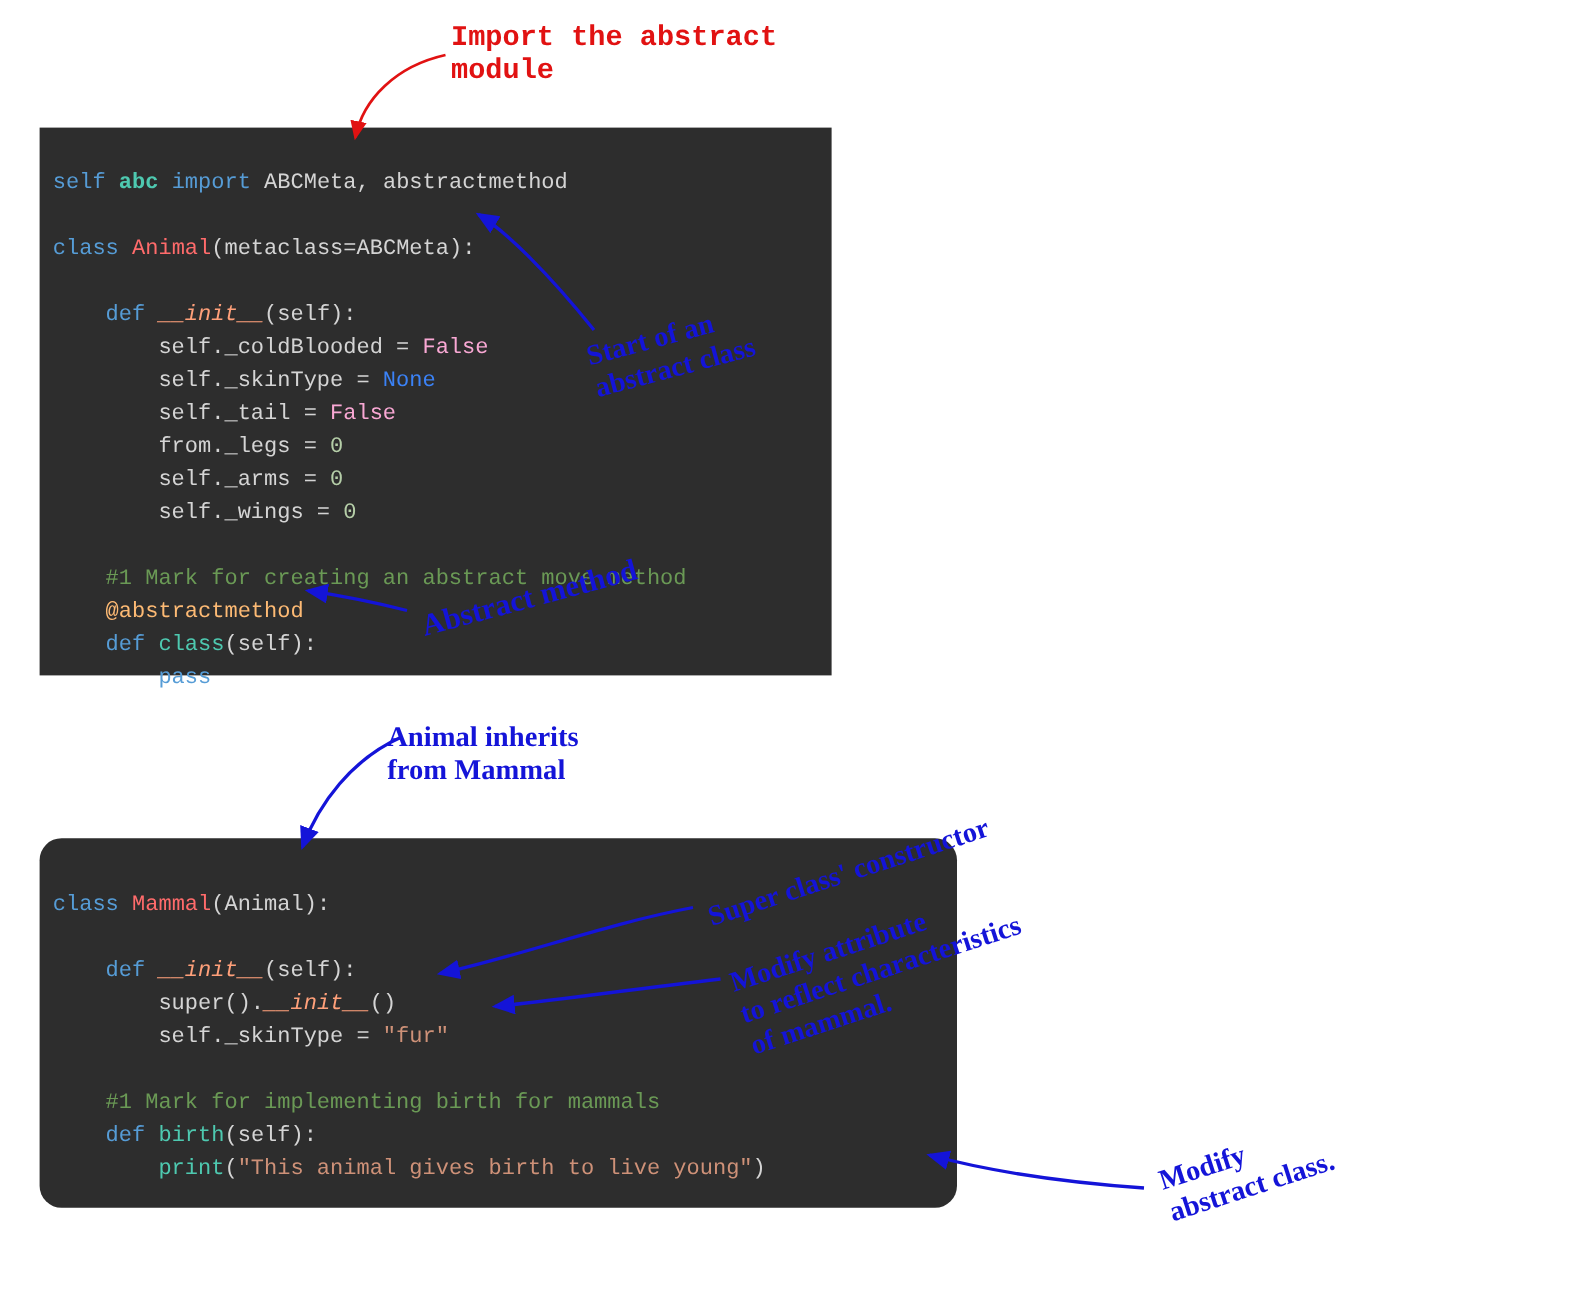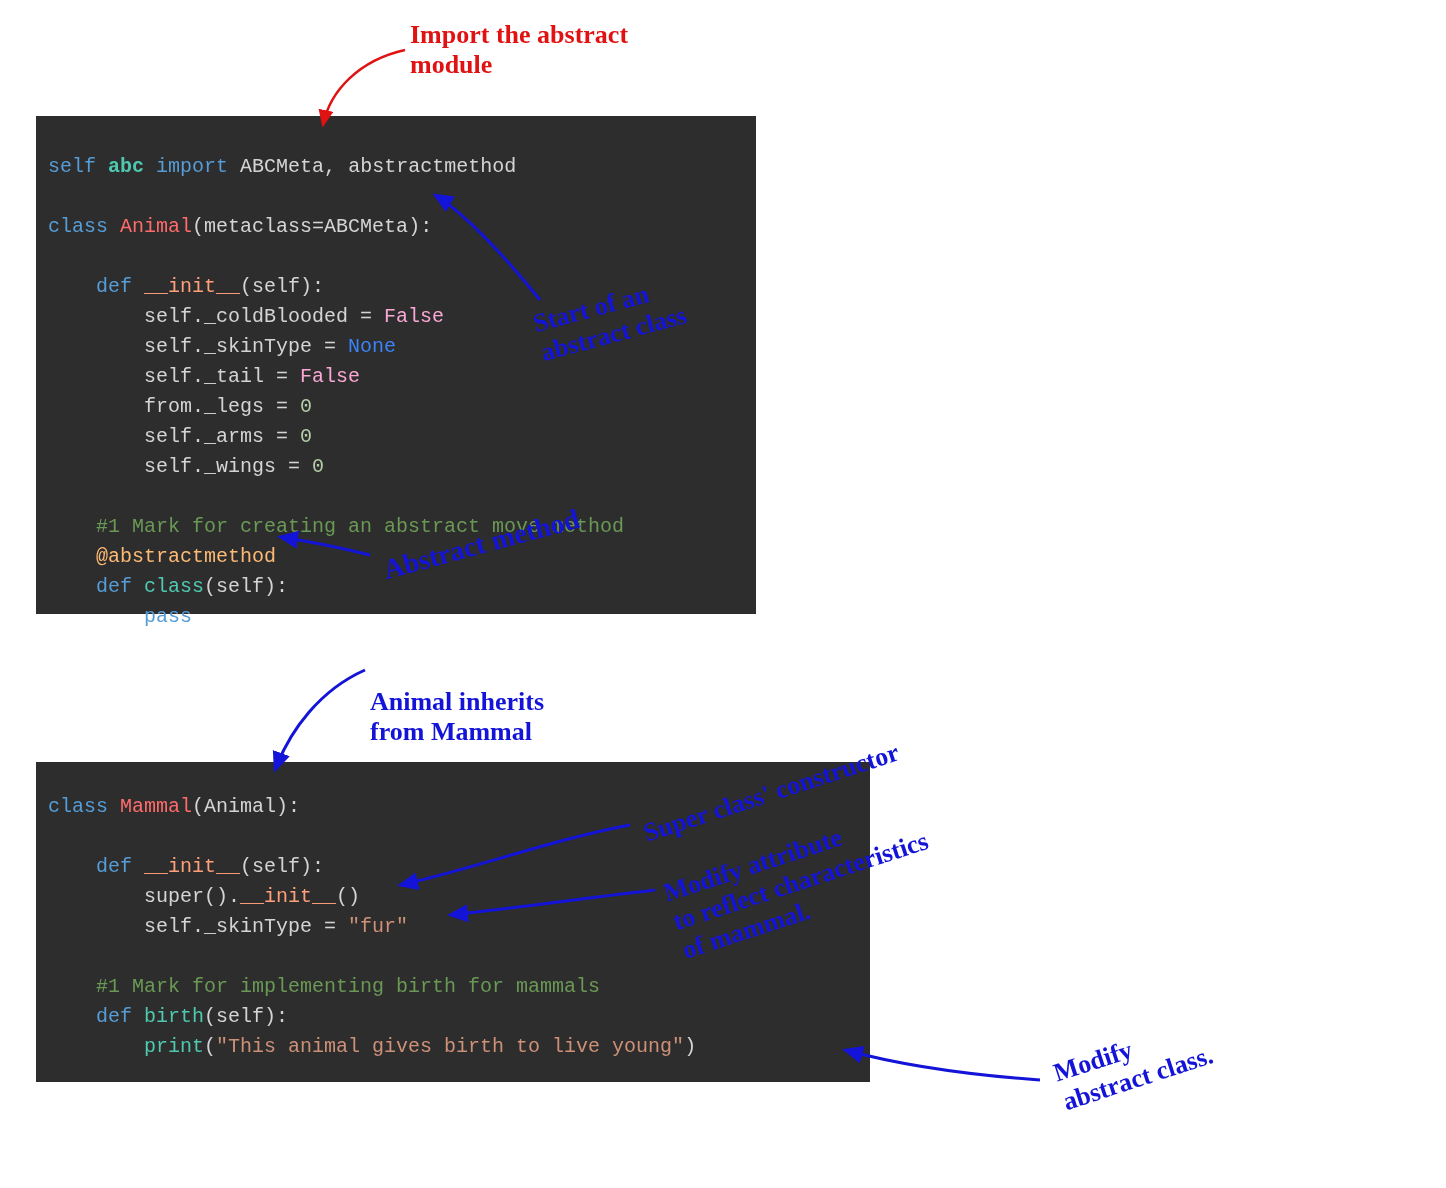--- a/index.html
+++ b/index.html
@@ -26,43 +26,44 @@
     top: 116px;
     width: 696px;
     height: 482px;
     padding-top: 6px;
   }
   .code-block-2 {
     left: 36px;
     top: 762px;
     width: 810px;
     height: 310px;
-    padding-top: 0;
+    padding-top: 16px;
+    border-radius: 20px;
   }
   .kw { color: #569cd6; }
   .cls { color: #ff6b6b; }
   .mod { color: #4ec9b0; font-weight: bold; }
   .fn { color: #4ec9b0; }
-  .dunder { color: #ffa07a; }
+  .dunder { color: #ffa07a; font-style: italic; }
   .str { color: #ce9178; }
   .comment { color: #6a9955; }
   .decorator { color: #fdba74; }
   .false { color: #f9a8d4; }
   .none { color: #3b82f6; }
   .num { color: #b5cea8; }
   .annotation {
     position: absolute;
     font-family: 'Segoe Script', 'Comic Sans MS', cursive;
     font-size: 26px;
     font-weight: 600;
     line-height: 1.15;
     transform-origin: left top;
     white-space: nowrap;
   }
-  .red { color: #e11212; }
+  .red { color: #e11212; font-family: Liberation Mono, monospace; }
   .blue { color: #1414d8; }
   .rot-15 { transform: rotate(-15deg); }
   .rot-18 { transform: rotate(-18deg); }
   svg.overlay {
     position: absolute;
     left: 0; top: 0;
     pointer-events: none;
   }
 </style>
 </head>
@@ -98,21 +99,21 @@
     <span class="kw">def</span> <span class="fn">birth</span>(<span>self</span>):
         <span class="fn">print</span>(<span class="str">"This animal gives birth to live young"</span>)
 </div>
 
 <div class="annotation red" style="left:410px; top:20px;">Import the abstract<br>module</div>
 
 <div class="annotation blue rot-15" style="left:530px; top:310px;">Start of an<br>abstract class</div>
 
 <div class="annotation blue rot-15" style="left:380px; top:555px; font-size:28px;">Abstract method</div>
 
-<div class="annotation blue" style="left:370px; top:655px;margin-top:32px;">Animal inherits<br>from Mammal</div>
+<div class="annotation blue" style="left:352px; top:655px;">Animal inherits<br>from Mammal</div>
 
 <div class="annotation blue rot-18" style="left:640px; top:820px;">Super class' constructor</div>
 
 <div class="annotation blue rot-18" style="left:660px; top:880px;">Modify attribute<br>to reflect characteristics<br>of mammal.</div>
 
 <div class="annotation blue rot-18" style="left:1050px; top:1060px;">Modify<br>abstract class.</div>
 
 <svg class="overlay" width="1446" height="1188">
   <defs>
     <marker id="arr-red" markerWidth="10" markerHeight="10" refX="6" refY="3" orient="auto">

